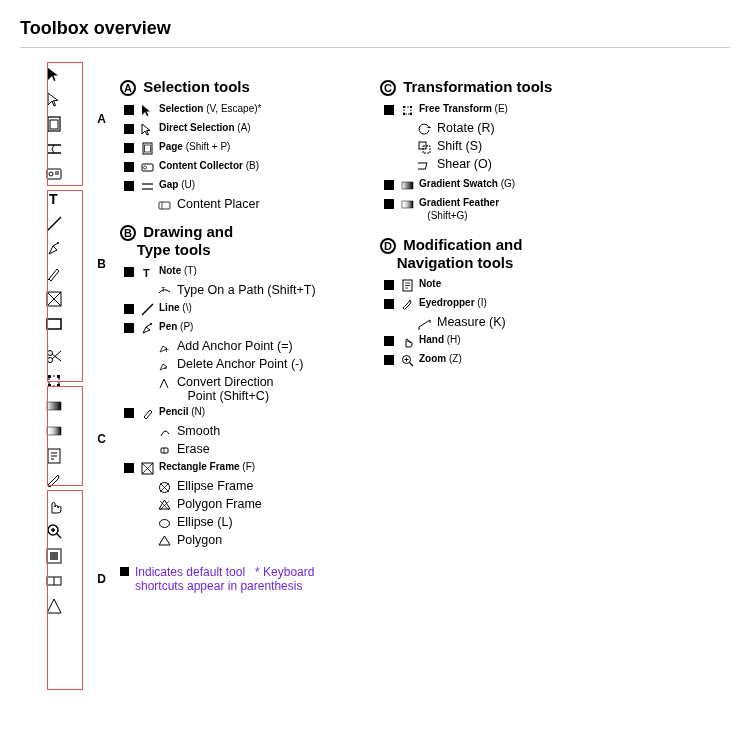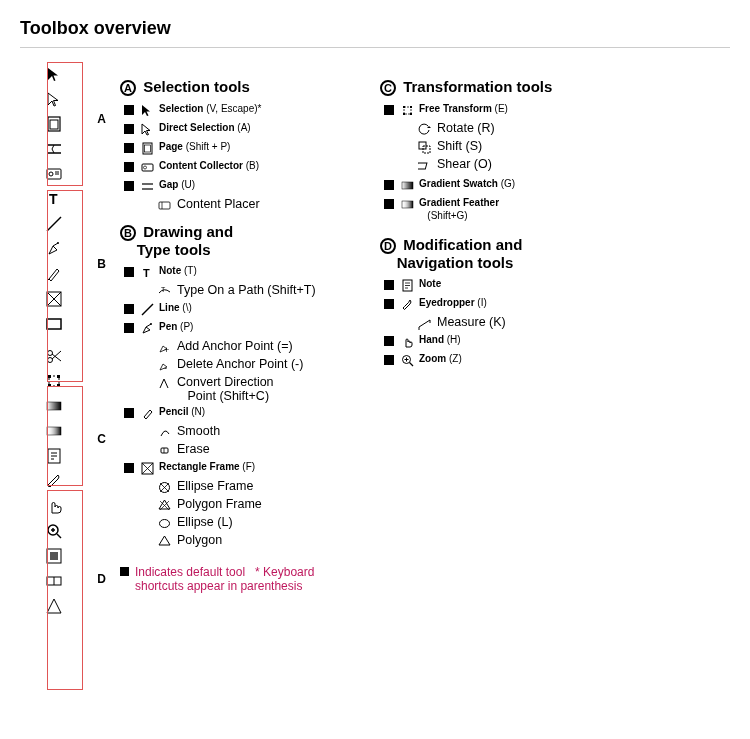--- a/index.html
+++ b/index.html
@@ -154,21 +154,21 @@
       justify-content: center;
       font-size: 11px;
       flex-shrink: 0;
     }
     .sub-item .sub-label {
       font-size: 12.5px;
     }
     .footer-note {
       margin-top: 14px;
       font-size: 12px;
-      color: #be185d;
+      color: #6d28d9;
       display: flex;
       align-items: flex-start;
       gap: 6px;
     }
     .footer-note .bullet-sm {
       width: 9px;
       height: 9px;
       background: #000;
       display: inline-block;
       flex-shrink: 0;

